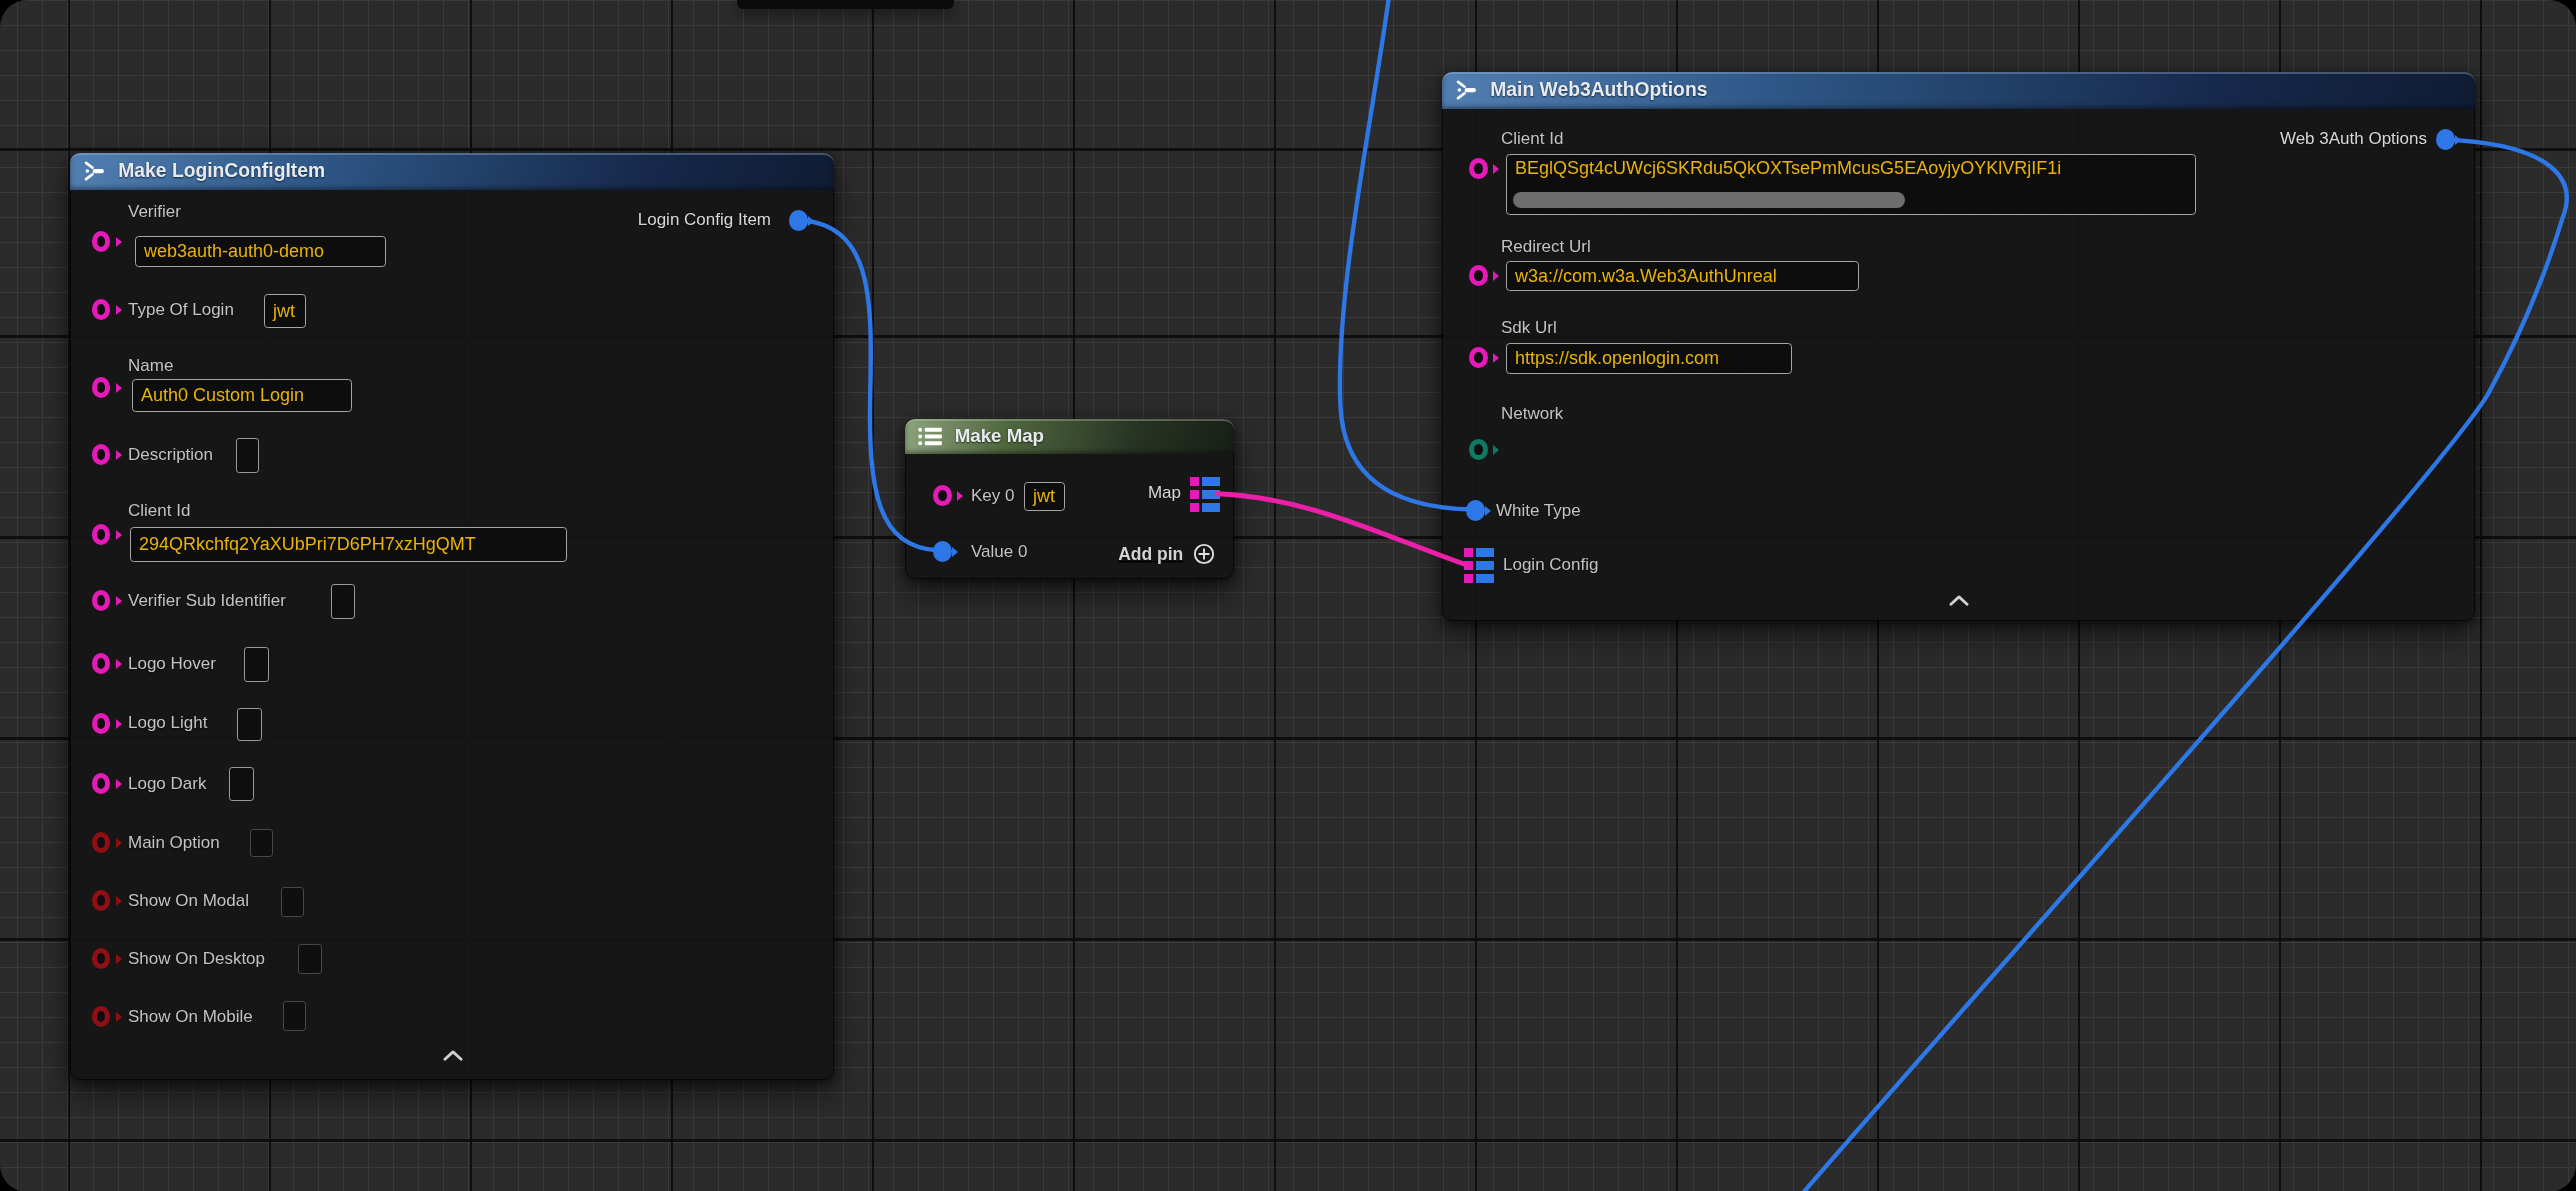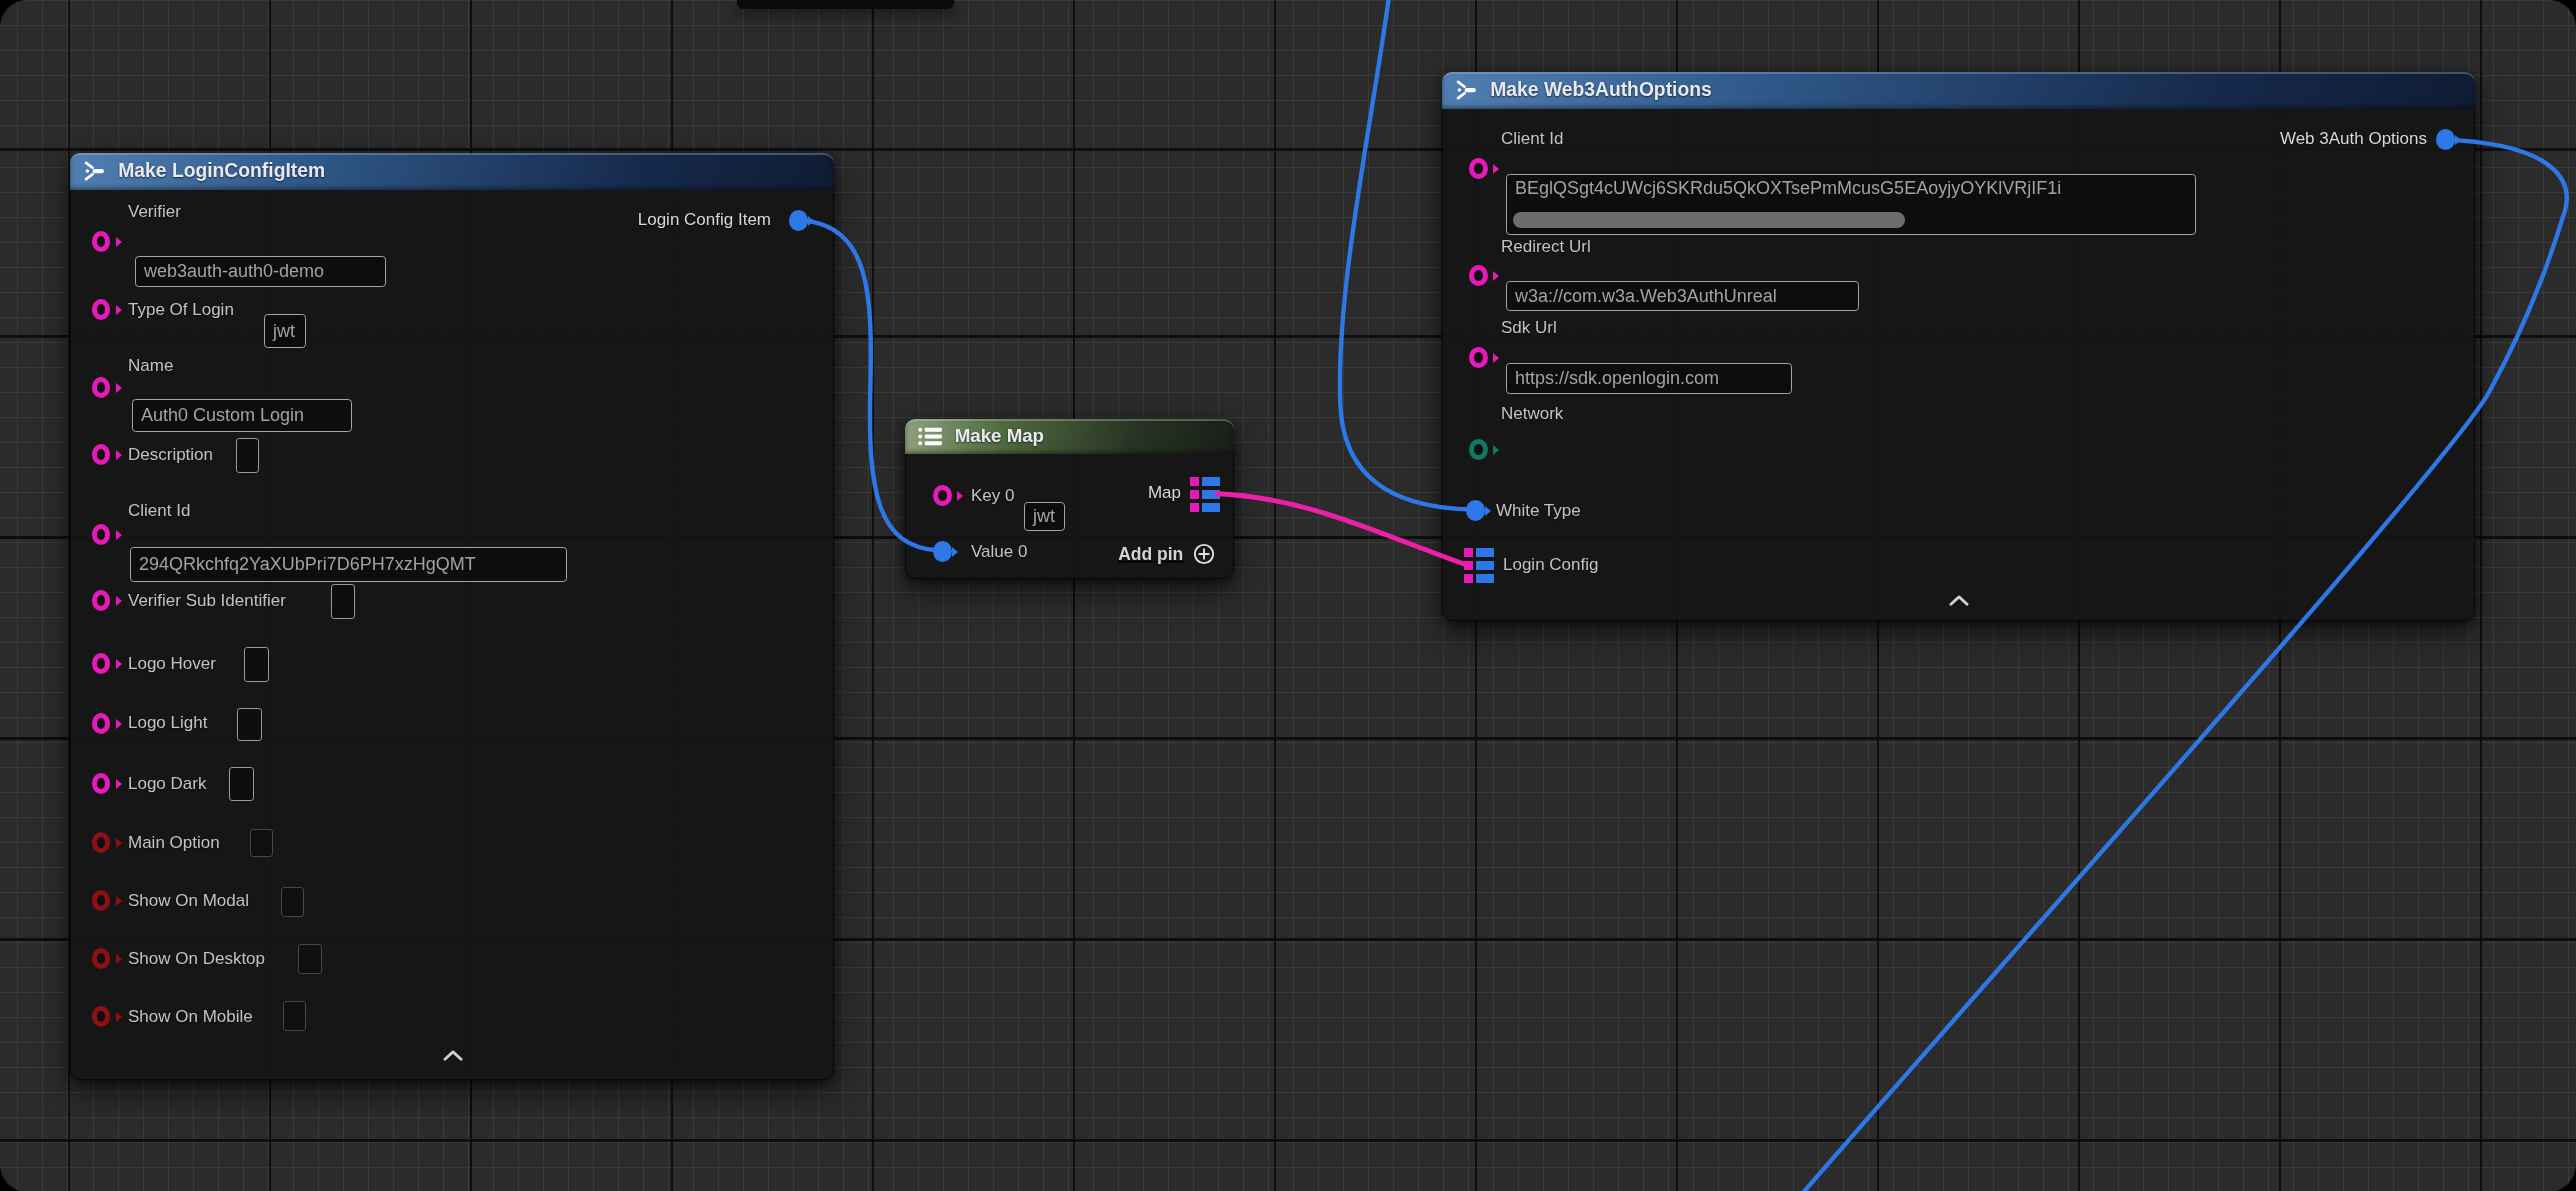--- a/index.html
+++ b/index.html
@@ -30,22 +30,22 @@
   .node-title{font-size:19.3px;font-weight:bold;color:#e7eaee;text-shadow:0 1.2px 1.9px rgba(0,0,0,.65);
     white-space:nowrap;}
   .hicon{flex:0 0 auto;display:block;}
 
   .lbl{position:absolute;font-size:17px;color:#c3c3c3;white-space:nowrap;line-height:18.7px;
     text-shadow:0 1.2px 1.2px rgba(0,0,0,.5);}
   .outlbl{position:absolute;font-size:17px;color:#d8d8d8;white-space:nowrap;line-height:18.7px;
     text-shadow:0 1.2px 1.2px rgba(0,0,0,.5);}
 
   .tbox{position:absolute;background:#0d0d0d;border:1.2px solid #a6a6a6;border-radius:3.7px;
-    color:#a3a3a3;font-size:18px;display:flex;align-items:center;padding:2px 8px;
-    box-sizing:border-box;white-space:nowrap;overflow:hidden;margin-top:20px;}
+    color:#eab308;font-size:18px;display:flex;align-items:center;padding:2px 8px;
+    box-sizing:border-box;white-space:nowrap;overflow:hidden;}
   .sbox{position:absolute;background:rgba(10,10,10,.55);border:1.2px solid #9a9a9a;border-radius:3.1px;
     box-sizing:border-box;}
   .cbox{position:absolute;background:rgba(12,12,12,.6);border:1.9px solid #484848;border-radius:3.1px;
     box-sizing:border-box;}
 
   .pin{position:absolute;width:18.7px;height:21px;border-radius:50%;box-sizing:border-box;}
   .pin::after{content:"";position:absolute;left:19.3px;top:50%;transform:translateY(-50%);
     border-left:6.9px solid var(--c);border-top:5.6px solid transparent;border-bottom:5.6px solid transparent;}
   .pin.ring{border:5px solid var(--c);background:#120c11;}
   .pin.fill{background:var(--c);}
@@ -196,21 +196,21 @@
   </div>
 
   <div class="node" style="left:1442px;top:72px;width:1033px;height:549px;">
     <div class="node-header hdr-blue">
       <svg class="hicon" width="26" height="26" viewBox="0 0 32 32">
         <path d="M5 6 L13 12" stroke="#ffffff" stroke-width="3.4" stroke-linecap="round" fill="none"></path>
         <path d="M5 26 L13 20" stroke="#ffffff" stroke-width="3.4" stroke-linecap="round" fill="none"></path>
         <rect x="13" y="13.4" width="14" height="5.4" rx="2.7" fill="#ffffff"></rect>
         <circle cx="6.6" cy="16" r="2.2" fill="#ffffff"></circle>
       </svg>
-      <span class="node-title">Make Web3AuthOptions</span>
+      <span class="node-title">Main Web3AuthOptions</span>
     </div>
 
     <span class="outlbl" style="right:47px;top:57px;">Web 3Auth Options</span>
     <span class="pin fill obj" style="left:993px;top:56px;"></span>
 
     <span class="lbl" style="left:58px;top:57px;">Client Id</span>
     <span class="pin ring str" style="left:26px;top:85px;"></span>
     <div class="tbox" style="left:63px;top:81px;width:690px;height:61px;align-items:flex-start;padding-top:2.5px;">
       <span>BEglQSgt4cUWcj6SKRdu5QkOXTsePmMcusG5EAoyjyOYKlVRjIF1i</span>
       <span class="scrollbar"></span>

